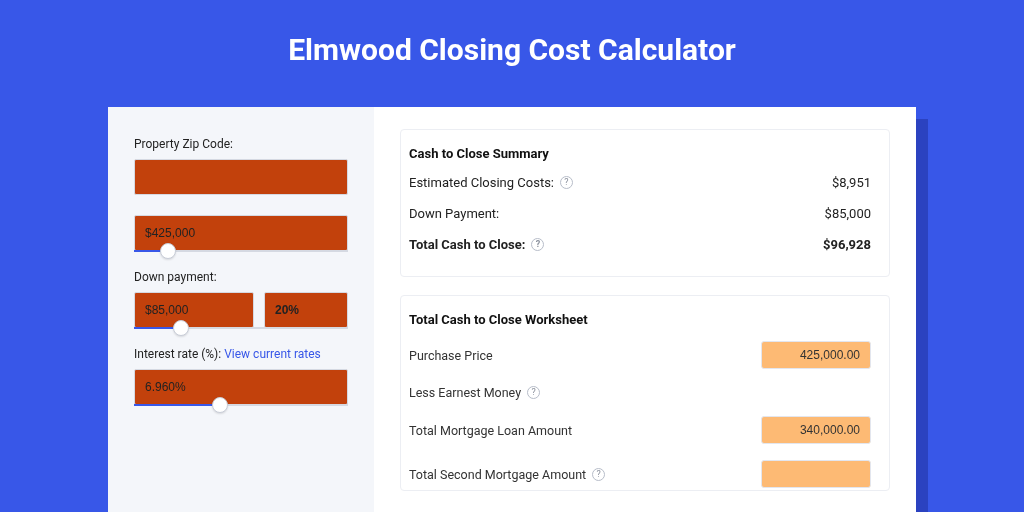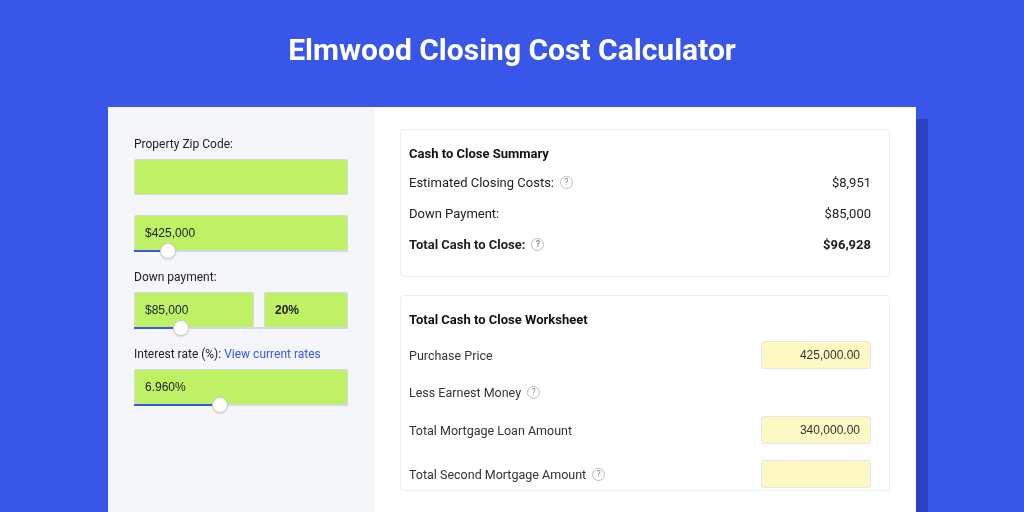--- a/index.html
+++ b/index.html
@@ -37,21 +37,21 @@
     display: block;
     margin-bottom: 8px;
     color: #222;
     font-size: 12px;
   }
   .text-input {
     width: 100%;
     height: 36px;
     border: 1px solid #d5d9e2;
     border-radius: 2px;
-    background: #bef264;
+    background: #c2410c;
     padding: 0 10px;
     font-size: 12px;
     color: #222;
   }
   .field-row { margin-bottom: 14px; }
   .slider-wrap { position: relative; margin-bottom: 18px; }
   .slider-track {
     position: relative;
     height: 2px;
     background: #d5d9e2;
@@ -124,21 +124,21 @@
     font-size: 12.5px;
     color: #333;
     margin-bottom: 16px;
   }
   .ws-label-wrap { display: flex; align-items: center; gap: 6px; }
   .val-input {
     width: 110px;
     height: 28px;
     border: 1px solid #e3e6ee;
     border-radius: 3px;
-    background: #fef9c3;
+    background: #fdba74;
     text-align: right;
     padding: 0 10px;
     font-size: 12px;
     color: #333;
   }
 </style>
 </head>
 <body>
 
 <h1 class="hero-title">Elmwood Closing Cost Calculator</h1>

